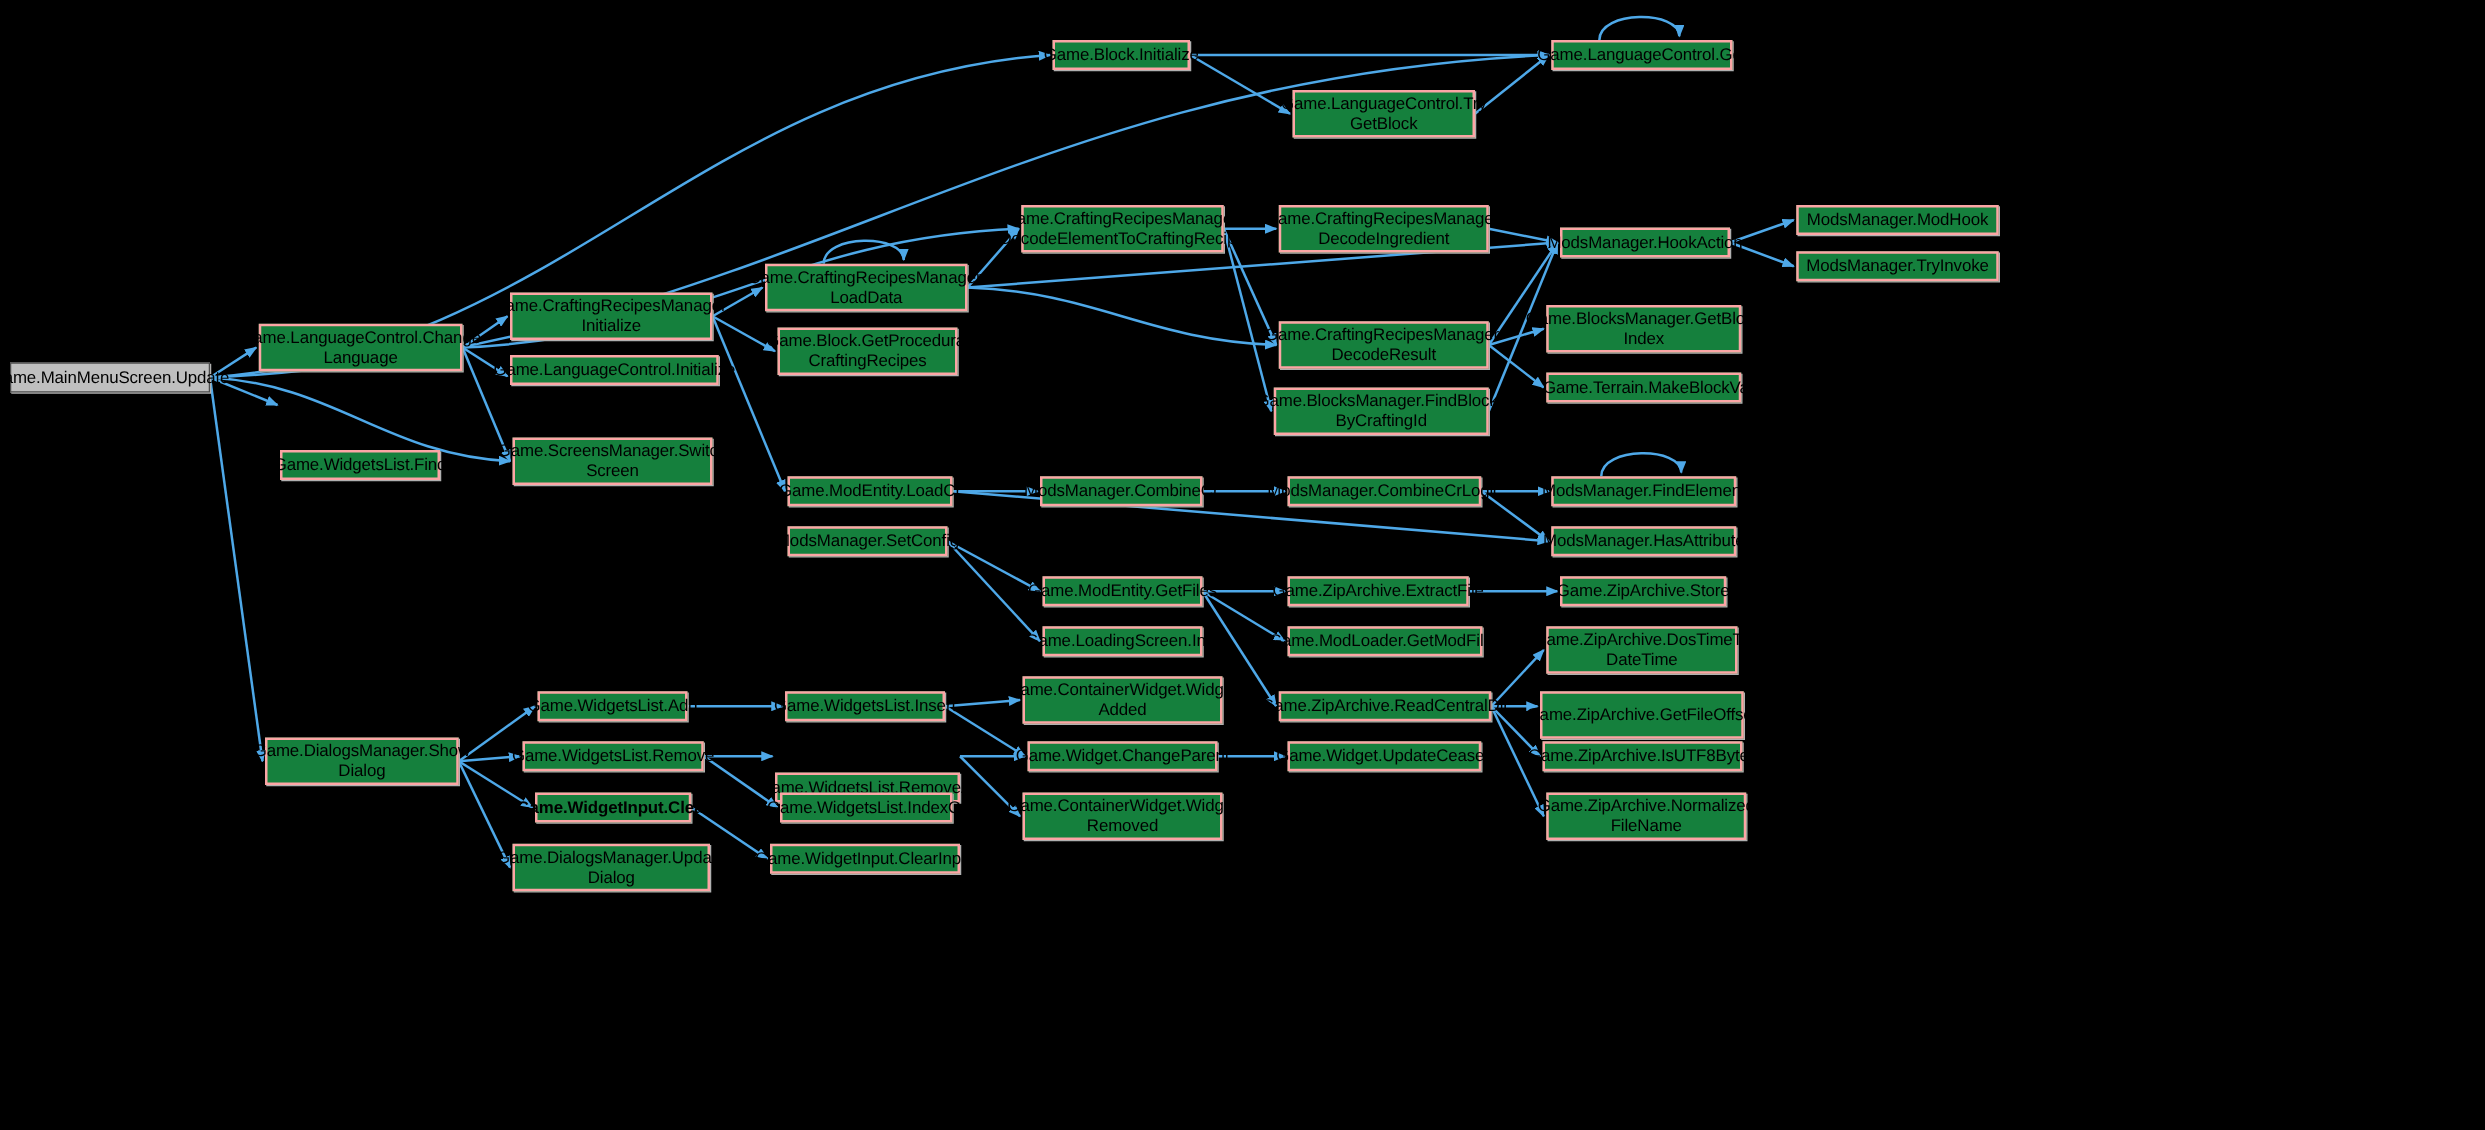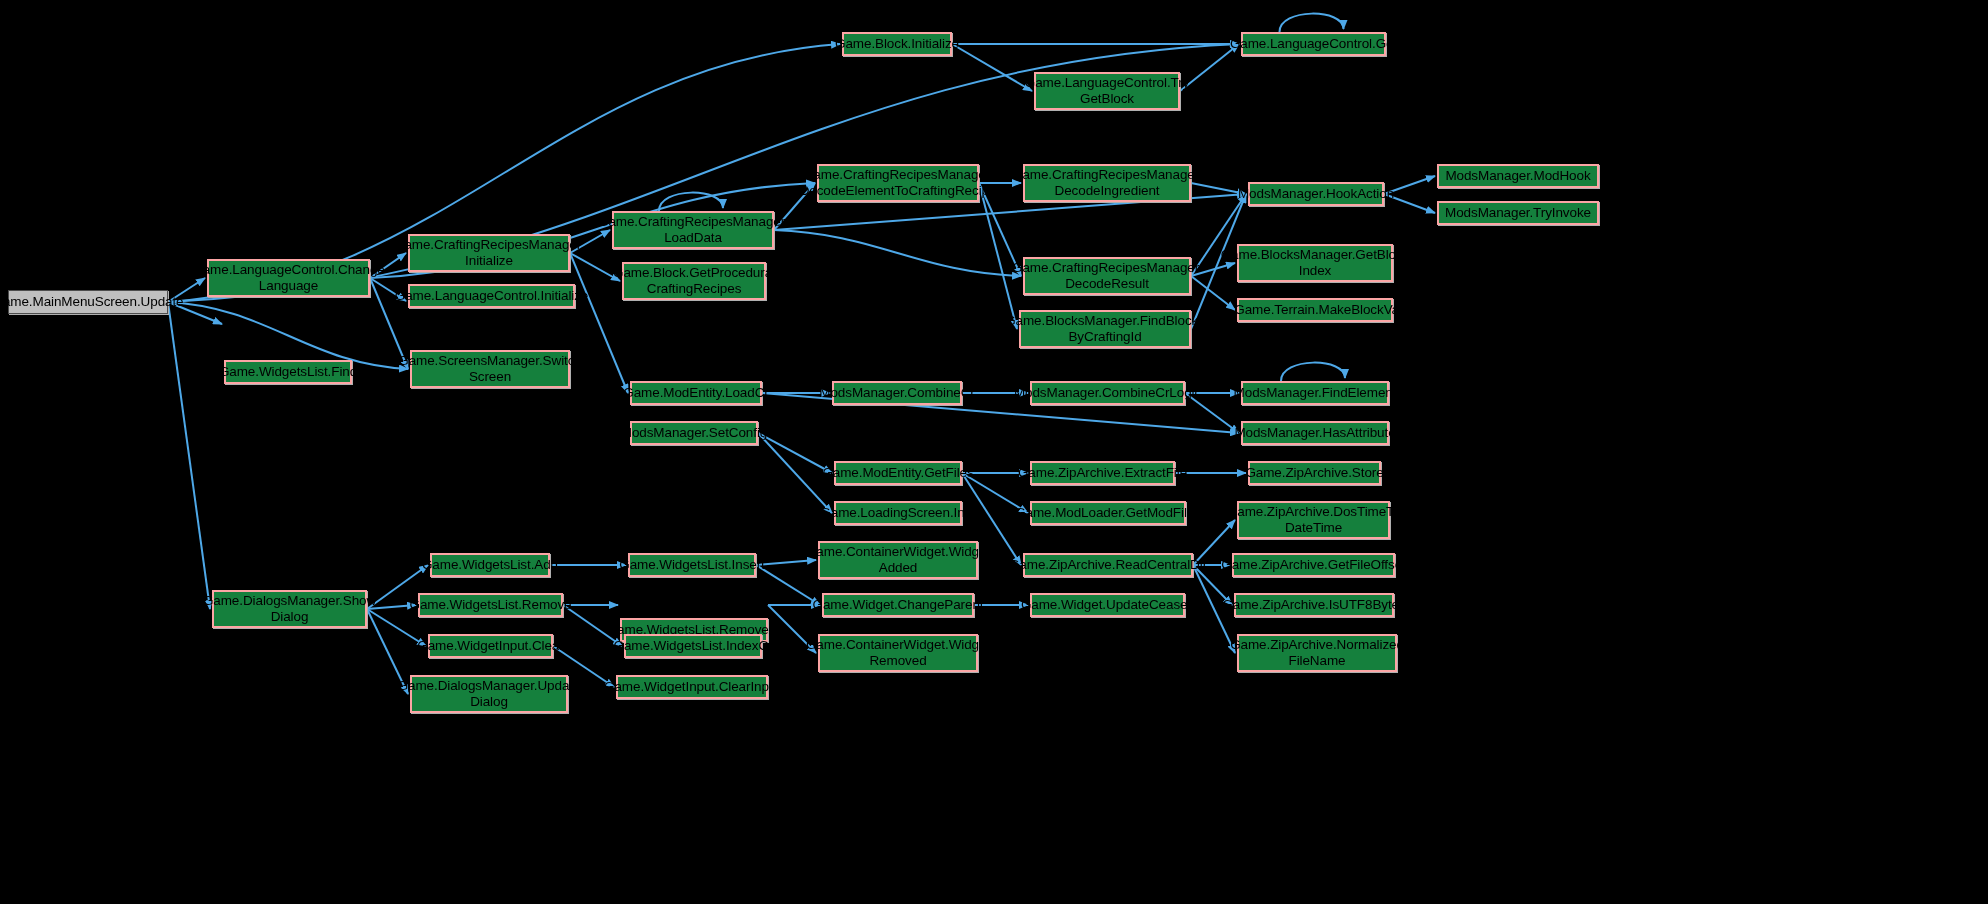--- a/index.html
+++ b/index.html
@@ -163,31 +163,31 @@
       <div class="node" style="left: 1241px; top: 32px; width: 145px; height: 24px;">Game.LanguageControl.Get</div>
       <div class="node" style="left: 1248px; top: 182px; width: 136px; height: 24px;">ModsManager.HookAction</div>
       <div class="node" style="left: 1237px; top: 244px; width: 156px; height: 38px;">Game.BlocksManager.GetBlock
 Index</div>
       <div class="node" style="left: 1237px; top: 298px; width: 156px; height: 24px; padding-left: 24px;">Game.Terrain.MakeBlockValue</div>
       <div class="node" style="left: 1241px; top: 381px; width: 148px; height: 24px;">ModsManager.FindElement</div>
       <div class="node" style="left: 1241px; top: 421px; width: 148px; height: 24px;">ModsManager.HasAttribute</div>
       <div class="node" style="left: 1248px; top: 461px; width: 133px; height: 24px;">Game.ZipArchive.Store</div>
       <div class="node" style="left: 1237px; top: 501px; width: 153px; height: 38px;">Game.ZipArchive.DosTimeTo
 DateTime</div>
-      <div class="node" style="left: 1232px; top: 553px; width: 163px; height: 24px;">Game.ZipArchive.GetFileOffset</div>
+      <div class="node" style="left: 1232px; top: 553px; width: 163px; height: 38px;">Game.ZipArchive.GetFileOffset</div>
       <div class="node" style="left: 1234px; top: 593px; width: 160px; height: 24px;">Game.ZipArchive.IsUTF8Bytes</div>
       <div class="node" style="left: 1237px; top: 634px; width: 160px; height: 38px;">Game.ZipArchive.Normalized
 FileName</div>
       <div class="node" style="left: 1437px; top: 164px; width: 162px; height: 24px;">ModsManager.ModHook</div>
       <div class="node" style="left: 1437px; top: 201px; width: 162px; height: 24px;">ModsManager.TryInvoke</div>
       <div class="node" style="left: 212px; top: 590px; width: 155px; height: 38px;">Game.DialogsManager.Show
 Dialog</div>
       <div class="node" style="left: 430px; top: 553px; width: 120px; height: 24px;">Game.WidgetsList.Add</div>
       <div class="node" style="left: 418px; top: 593px; width: 145px; height: 24px;">Game.WidgetsList.Remove</div>
-      <div class="node" style="left: 428px; top: 634px; width: 125px; height: 24px;">Game.WidgetInput.Clear</div>
+      <div class="node" style="left: 428px; top: 634px; width: 125px; height: 24px; font-weight: bold;">Game.WidgetInput.Clear</div>
       <div class="node" style="left: 410px; top: 675px; width: 158px; height: 38px;">Game.DialogsManager.Update
 Dialog</div>
       <div class="node" style="left: 628px; top: 553px; width: 128px; height: 24px;">Game.WidgetsList.Insert</div>
       <div class="node" style="left: 620px; top: 593px; width: 148px; height: 24px; margin-top: 25px;">Game.WidgetsList.RemoveAt</div>
       <div class="node" style="left: 624px; top: 634px; width: 138px; height: 24px;">Game.WidgetsList.IndexOf</div>
       <div class="node" style="left: 616px; top: 675px; width: 152px; height: 24px;">Game.WidgetInput.ClearInput</div>
     </div>
 </div>
 
 </body></html>

